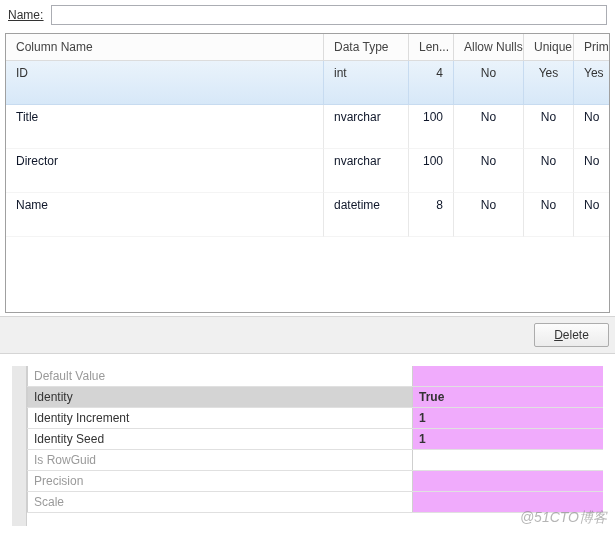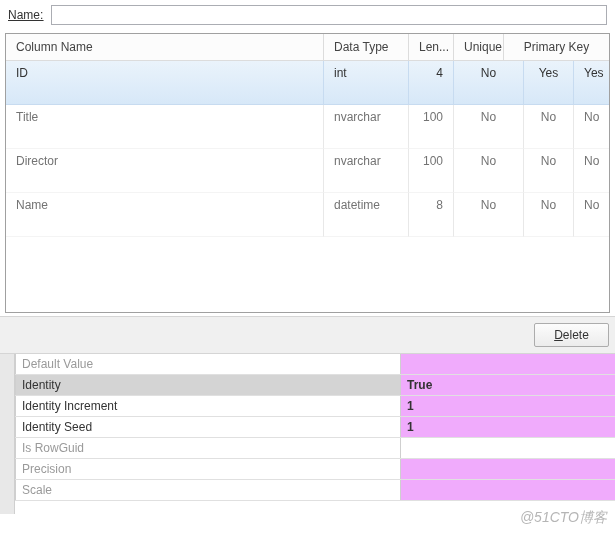--- a/index.html
+++ b/index.html
@@ -63,21 +63,21 @@
 }
 .grid-row {
   display: flex;
   height: 44px;
   align-items: stretch;
 }
 .grid-row .cell {
   padding: 5px 10px;
   border-right: 1px solid #e8e8e8;
   border-bottom: 1px solid #f4f4f4;
-  color: #737373;
+  color: #0f172a;
   white-space: nowrap;
   overflow: hidden;
 }
 .grid-row.selected .cell {
   background: linear-gradient(#eaf3fb, #d7e8f8);
   border-right: 1px solid #c7dbf0;
   border-bottom: 1px solid #c7dbf0;
   color: #333;
 }
 
@@ -110,21 +110,21 @@
   font-size: 12px;
   color: #333;
   padding: 0 14px;
   cursor: pointer;
 }
 .btn .ul { text-decoration: underline; }
 
 
 .prop-wrapper {
   display: flex;
-  margin: 0;
+  margin: 12px;
   height: 160px;
 }
 .prop-gutter {
   width: 15px;
   background: #e8e8e8;
   border-right: 1px solid #cfcfcf;
 }
 .prop-grid {
   flex: 1;
   background: #fff;
@@ -172,20 +172,21 @@
 <div class="name-row">
   <span class="name-label"><span class="hot">Name:</span></span>
   <input type="text" class="name-input" value="" style="">
 </div>
 
 <div class="columns-panel">
   <div class="grid-header">
     <div class="cell c-name">Column Name</div>
     <div class="cell c-type">Data Type</div>
     <div class="cell c-len">Len...</div>
+    <div class="cell c-null">Allow Nulls</div>
     <div class="cell c-uniq">Unique</div>
     <div class="cell c-pk">Primary Key</div>
   </div>
   <div class="grid-body" id="grid-body">
       <div class="grid-row selected">
         <div class="cell c-name">ID</div>
         <div class="cell c-type">int</div>
         <div class="cell c-len">4</div>
         <div class="cell c-null">No</div>
         <div class="cell c-uniq">Yes</div>

